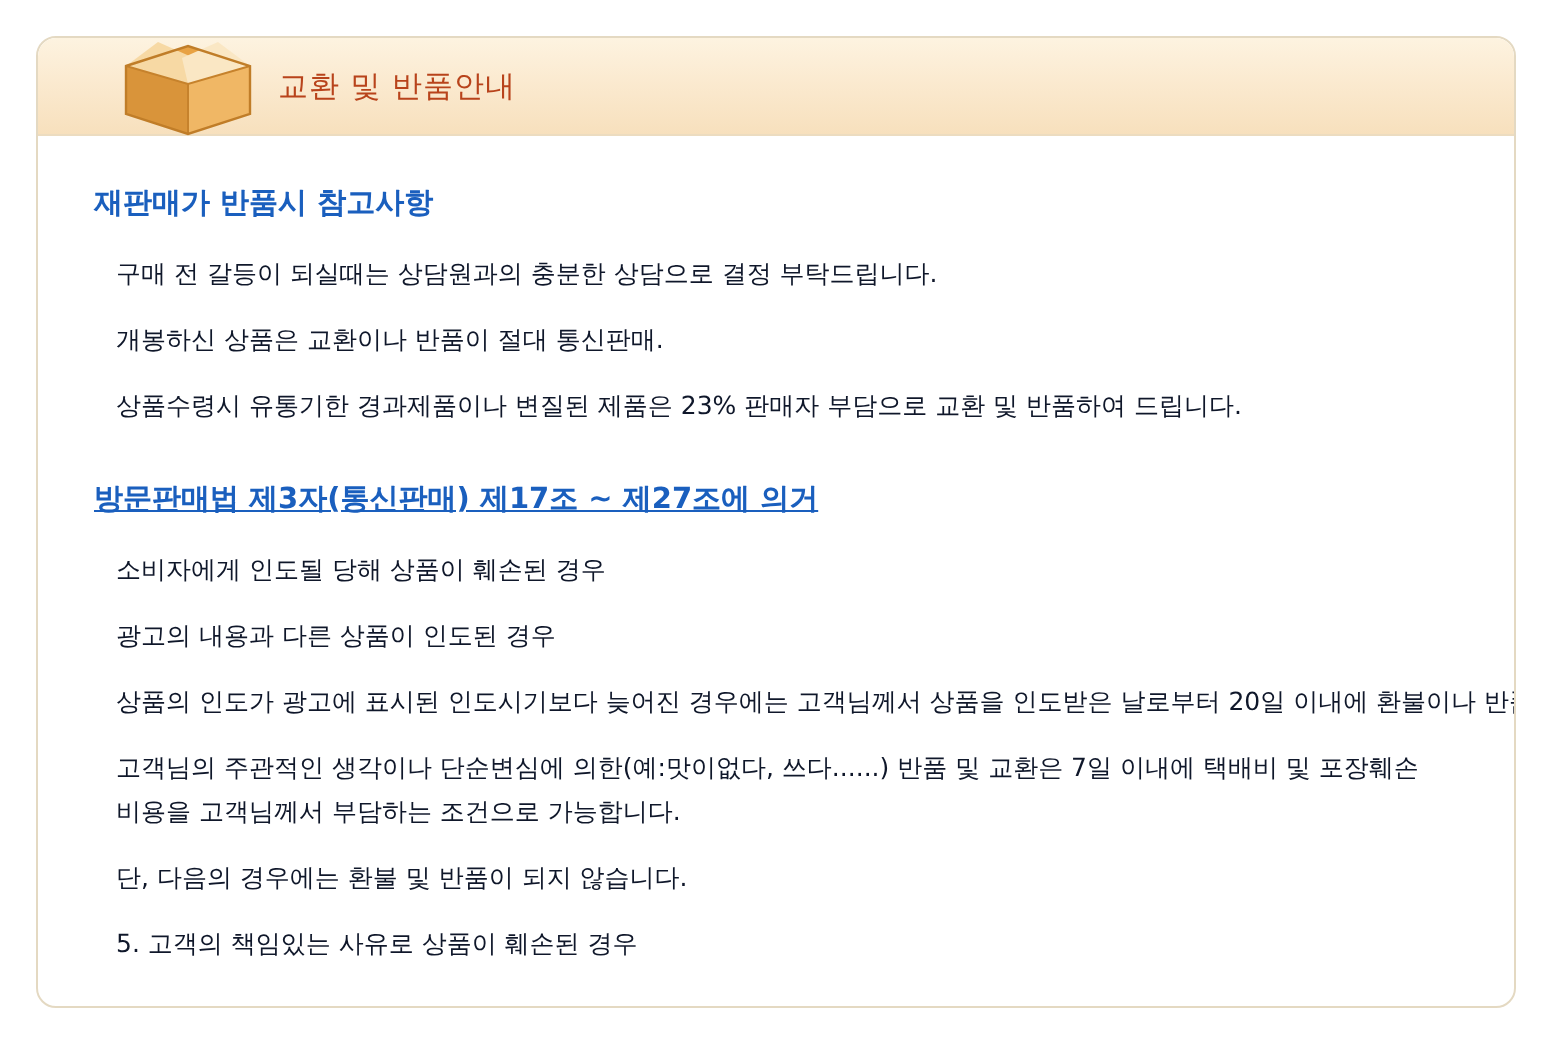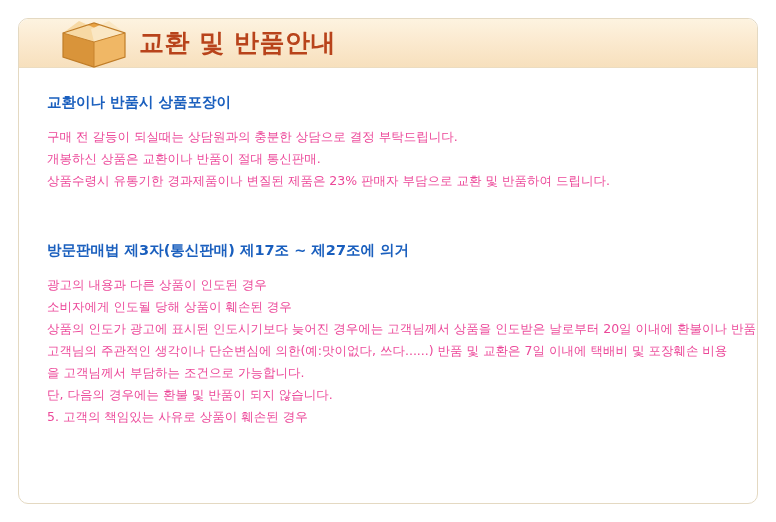--- a/index.html
+++ b/index.html
@@ -43,22 +43,22 @@
     background: linear-gradient(to bottom, #fdf3e0 0%, #fbead0 45%, #f7e0bd 100%);
     border-bottom: 1px solid #ecdcc0;
     border-top-left-radius: 9px;
     border-top-right-radius: 9px;
   }
 
   .header-title {
     position: absolute;
     left: 120px;
     top: 11px;
-    font-size: 25px;
-    font-weight: bold;
+    font-size: 15px;
+    font-weight: normal;
     color: #b8431b;
     letter-spacing: 0.5px;
     line-height: 26px;
     white-space: nowrap;
     text-align: center;
   }
 
   
   .box-icon {
     position: absolute;
@@ -79,28 +79,29 @@
 
   .section-title {
     color: #1a5fbe;
     font-size: 14.5px;
     font-weight: bold;
     margin: 0 0 14px 0;
     line-height: 20px;
   }
 
   .section-title.second {
-    margin-top: 48px;
+    margin-top: 26px;
+    text-decoration: underline;
   }
 
   .line {
-    color: #ec4899;
+    color: #0f172a;
     font-size: 12.5px;
     line-height: 22px;
-    margin: 0;
+    margin: 11px;
     white-space: nowrap;
   }
 
   .line.wrap {
     white-space: normal;
   }
 </style>
 </head>
 <body>
 
@@ -125,30 +126,30 @@
           <polyline points="37,31 37,56" fill="none" stroke="#c6822c" stroke-width="1"></polyline>
           <polygon points="6,22 37,12 68,22 68,46 37,56 6,46" fill="none" stroke="#c07d28" stroke-width="1.2"></polygon>
         </svg>
       </span>
       <div class="header-title">교환 및 반품안내</div>
     </div>
 
     <div class="panel-body">
 
       <div class="section">
-        <h2 class="section-title">교환이나 반품시 상품포장이</h2>
+        <h2 class="section-title">재판매가 반품시 참고사항</h2>
         <p class="line">구매 전 갈등이 되실때는 상담원과의 충분한 상담으로 결정 부탁드립니다.</p>
         <p class="line">개봉하신 상품은 교환이나 반품이 절대 통신판매.</p>
         <p class="line">상품수령시 유통기한 경과제품이나 변질된 제품은 23% 판매자 부담으로 교환 및 반품하여 드립니다.</p>
       </div>
 
       <div class="section">
         <h2 class="section-title second">방문판매법 제3자(통신판매) 제17조 ~ 제27조에 의거</h2>
+        <p class="line">소비자에게 인도될 당해 상품이 훼손된 경우</p>
         <p class="line">광고의 내용과 다른 상품이 인도된 경우</p>
-        <p class="line">소비자에게 인도될 당해 상품이 훼손된 경우</p>
         <p class="line">상품의 인도가 광고에 표시된 인도시기보다 늦어진 경우에는 고객님께서 상품을 인도받은 날로부터 20일 이내에 환불이나 반품을 요청하실 수 있습니다.</p>
         <p class="line wrap">고객님의 주관적인 생각이나 단순변심에 의한(예:맛이없다, 쓰다......) 반품 및 교환은 7일 이내에 택배비 및 포장훼손 비용을 고객님께서 부담하는 조건으로 가능합니다.</p>
         <p class="line">단, 다음의 경우에는 환불 및 반품이 되지 않습니다.</p>
         <p class="line">5. 고객의 책임있는 사유로 상품이 훼손된 경우</p>
       </div>
 
     </div>
   </div>
 </div>
 

